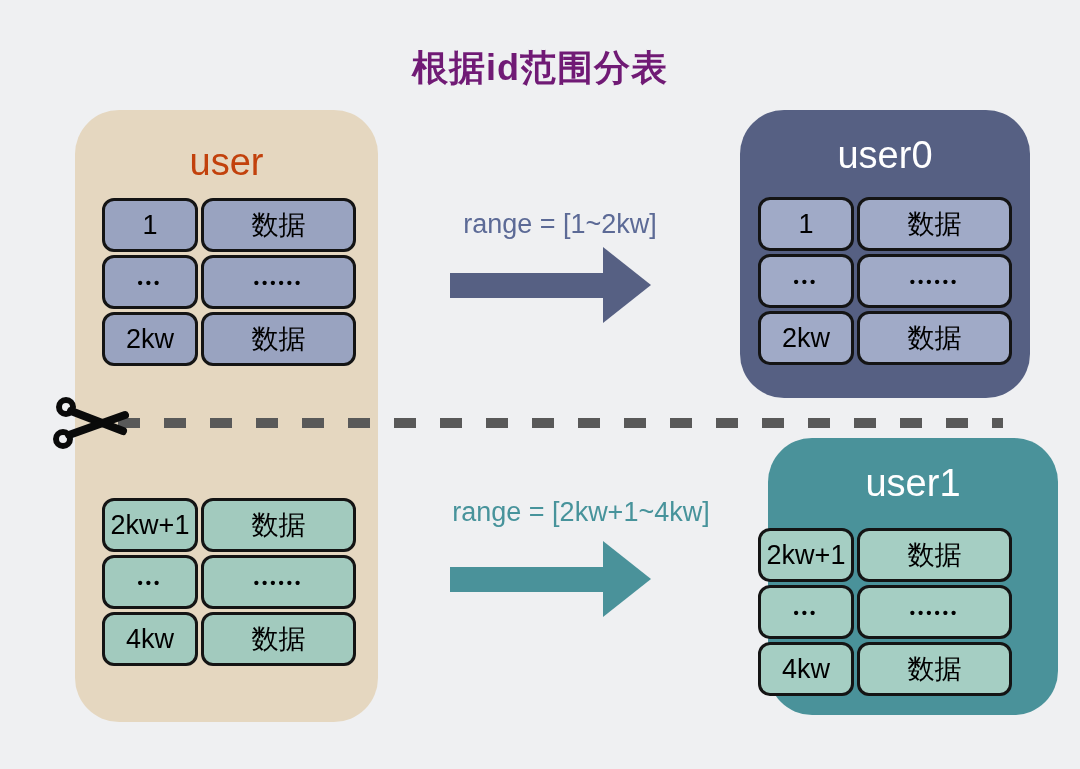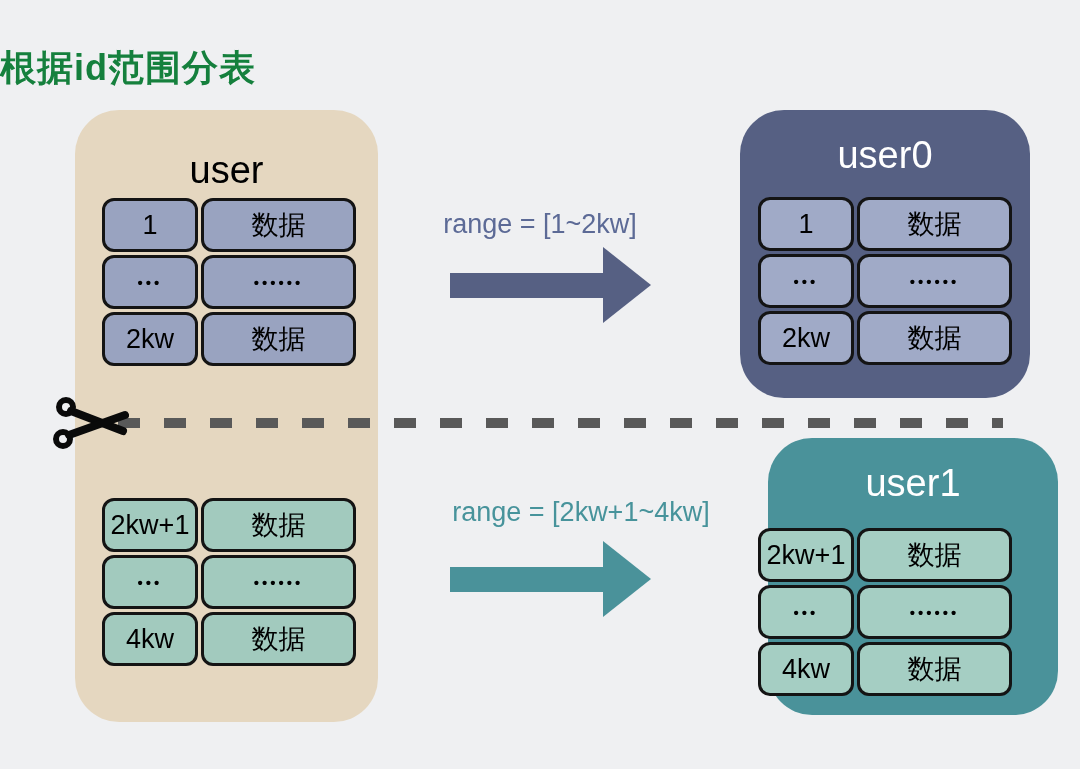--- a/index.html
+++ b/index.html
@@ -3,32 +3,32 @@
 <meta charset="utf-8">
 <style>
   html,body { margin:0; padding:0; }
   body {
     width:1080px; height:769px; position:relative;
     background:#eff0f2; overflow:hidden;
     font-family:"Liberation Sans","DejaVu Sans",sans-serif;
   }
   .page-title {
     position:absolute; top:44px; left:0; width:100%;
-    text-align:left; font-size:36px; font-weight:bold;
-    color:#15803d; letter-spacing:1px;
+    text-align:center; font-size:36px; font-weight:bold;
+    color:#701a75; letter-spacing:1px;
   }
   .panel { position:absolute; border-radius:44px; }
   .panel-source { left:75px;  top:110px; width:303px; height:612px; background:#e5d7c0; }
   .panel-user0  { left:740px; top:110px; width:290px; height:288px; background:#566083; }
   .panel-user1  { left:768px; top:438px; width:290px; height:277px; background:#4a929a; }
   .panel-title {
     position:absolute; left:0; width:100%; text-align:center;
     font-size:38px; line-height:1;
   }
-  .panel-title.src  { top:41px;  color:#000000; }
+  .panel-title.src  { top:33px;  color:#c2410c; }
   .panel-title.dark { top:26px;  color:#ffffff; }
 
   .tbl {
     position:absolute; display:grid;
     grid-template-columns:96px 155px;
     grid-auto-rows:54px; gap:3px;
   }
   .cell {
     box-sizing:border-box;
     border:3px solid #141414; border-radius:12px;
@@ -40,21 +40,21 @@
   .cell.teal  { background:#a2cabe; }
   .cell.teal2 { background:#a5cec3; }
   .dots { font-size:15px; font-weight:bold; letter-spacing:3px; }
 
   .tbl-src-top    { left:102px; top:198px; }
   .tbl-src-bottom { left:102px; top:498px; }
   .tbl-user0      { left:758px; top:197px; }
   .tbl-user1      { left:758px; top:528px; }
 
   .range-label { position:absolute; font-size:27px; text-align:center; }
-  .range-label.blue { left:420px; top:209px; width:240px; color:#5c6a96; }
+  .range-label.blue { left:440px; top:209px; width:240px; color:#5c6a96; }
   .range-label.teal { left:426px; top:497px; width:310px; color:#47939b; }
 
   .arrow { position:absolute; width:200px; height:76px; }
   .arrow .shaft { position:absolute; left:0; top:26px; width:156px; height:25px; }
   .arrow .head  {
     position:absolute; left:153px; top:0; width:0; height:0;
     border-top:38px solid transparent; border-bottom:38px solid transparent;
   }
   .arrow-top    { left:450px; top:247px; }
   .arrow-top .shaft { background:#566083; }

